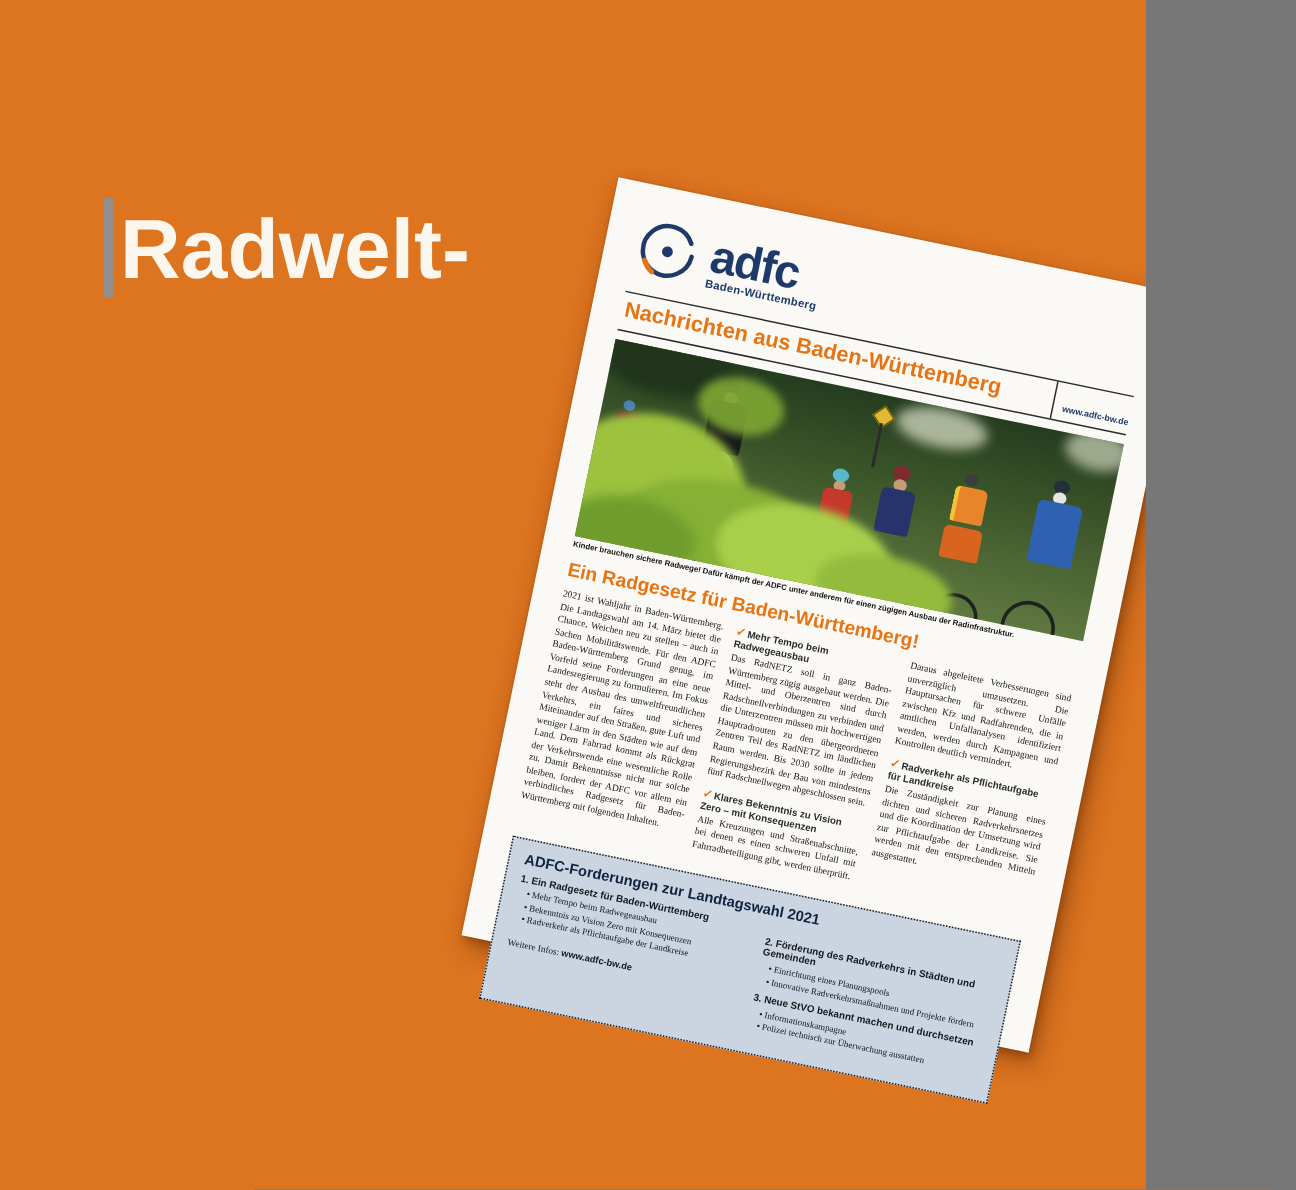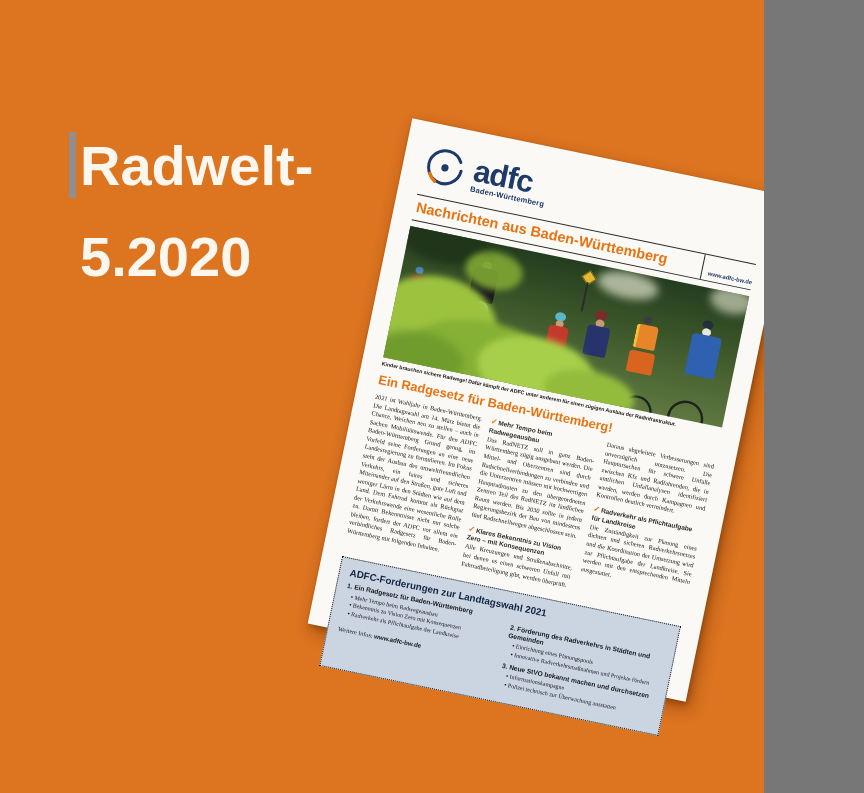--- a/index.html
+++ b/index.html
@@ -69,21 +69,20 @@
   .more b{font-family:"Liberation Sans",sans-serif;}
 </style>
 </head>
 <body>
 
 <div class="stage">
 
   <div class="cursor-bar"></div>
   <div class="banner-title">
     <div>Radwelt-</div>
-    <div>5.2020</div>
   </div>
 
   <div class="paper">
 
     <div class="logo-row">
       <svg class="logo-svg" viewBox="0 0 44 44">
         <path d="M 36.5 13.5 A 16.5 16.5 0 1 0 38.5 22" fill="none" stroke="#1D3A6B" stroke-width="3" stroke-linecap="round"></path>
         <path d="M 8.2 30.5 A 16.5 16.5 0 0 0 14.5 37.2" fill="none" stroke="#E67413" stroke-width="3.4" stroke-linecap="round"></path>
         <circle cx="22" cy="22" r="3.6" fill="#1D3A6B"></circle>
       </svg>

